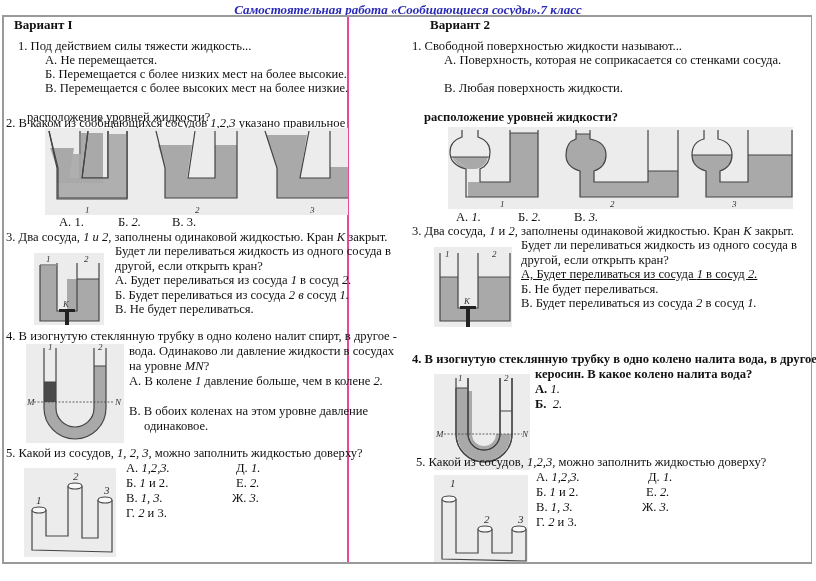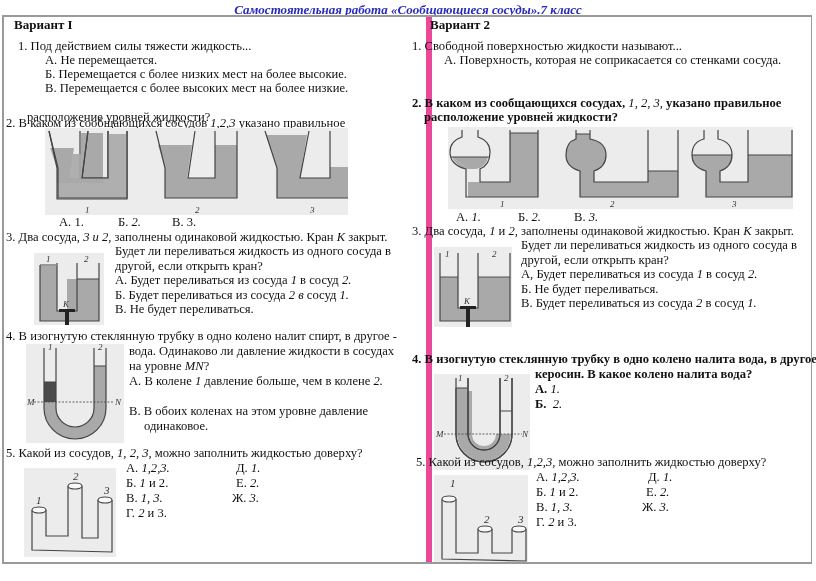--- a/index.html
+++ b/index.html
@@ -1,19 +1,19 @@
 <!DOCTYPE html>
 <html><head>
 <meta charset="utf-8">
 <style>
   html,body{margin:0;padding:0;background:#fff;}
   body{width:816px;height:581px;position:relative;overflow:hidden;font-family:"Liberation Serif","DejaVu Serif",serif;color:#111;}
   .title{position:absolute;top:2px;left:0;width:816px;text-align:center;font-family:"Liberation Serif",serif;font-style:italic;font-weight:bold;font-size:13px;color:#2a2ab8;}
   .col{position:absolute;top:15px;height:549px;box-sizing:border-box;}
-  .col1{left:2px;width:430px;border-right:6px solid #ec4899;}
+  .col1{left:2px;width:347px;border-right:2px solid #ec4899;}
   .col2{left:408px;width:464px;}
   .hdr{position:absolute;font-weight:bold;font-size:13px;}
   .t{position:absolute;font-size:12.6px;line-height:14.5px;white-space:nowrap;}
   .b{font-weight:bold;}
   i{font-style:italic;}
   .fig{position:absolute;background:#ececec;}
   svg{display:block;}
   .lbl{font-family:"Liberation Serif",serif;font-style:italic;font-size:9px;fill:#333;}
 </style>
 </head>
@@ -53,21 +53,21 @@
       </g>
       <text class="lbl" x="40" y="85">1</text>
       <text class="lbl" x="150" y="85">2</text>
       <text class="lbl" x="265" y="85">3</text>
     </svg>
   </div>
   <div class="t" style="left:57px;top:200px;">А. 1.</div>
   <div class="t" style="left:116px;top:200px;"><span>Б. </span><i>2.</i></div>
   <div class="t" style="left:170px;top:200px;">В. 3.</div>
 
-  <div class="t" style="left:4px;top:215px;"><span>3. Два сосуда, </span><i>3 и 2,</i><span> заполнены одинаковой жидкостью. Кран </span><i>К</i><span> закрыт.</span></div>
+  <div class="t" style="left:4px;top:215px;"><span>3. Два сосуда, </span><i>1 и 2,</i><span> заполнены одинаковой жидкостью. Кран </span><i>К</i><span> закрыт.</span></div>
   <div class="t" style="left:113px;top:229px;">Будет ли переливаться жидкость из одного сосуда в</div>
   <div class="t" style="left:113px;top:244px;">другой, если открыть кран?</div>
   <div class="t" style="left:113px;top:258px;"><span>А. Будет переливаться из сосуда </span><i>1</i><span> в сосуд </span><i>2.</i></div>
   <div class="t" style="left:113px;top:273px;"><span>Б. Будет переливаться из сосуда </span><i>2 в</i><span> сосуд </span><i>1.</i></div>
   <div class="t" style="left:113px;top:287px;">В. Не будет переливаться.</div>
 
   <div class="fig" style="left:32px;top:238px;width:70px;height:72px;">
     <svg width="70" height="72" viewBox="0 0 70 72">
       <rect x="6" y="13" width="17" height="55" fill="#a9a9a9"></rect>
       <rect x="23" y="60" width="10" height="8" fill="#a9a9a9"></rect>
@@ -127,22 +127,22 @@
       <text class="lbl" style="font-size:11px" x="80" y="26">3</text>
     </svg>
   </div>
 </div>
 
 <div class="col col2">
   <div class="hdr" style="left:22px;top:2px;">Вариант  2</div>
 
   <div class="t" style="left:4px;top:24px;">1. Свободной поверхностью жидкости называют...</div>
   <div class="t" style="left:36px;top:38px;">А. Поверхность, которая не соприкасается со стенками сосуда.</div>
-
-  <div class="t b" style="left:4px;top:81px;"><span>2. В каком из сообщающихся сосудах, </span><i style="font-weight:normal">1, 2, 3,</i><span> указано правильное</span></div>
+  <div class="t" style="left:36px;top:66px;">В. Любая поверхность жидкости.</div>
+
   <div class="t b" style="left:16px;top:95px;">расположение уровней жидкости?</div>
 
   <div class="fig" style="left:40px;top:112px;width:345px;height:82px;">
     <svg width="345" height="82" viewBox="0 0 345 82">
 
       <g>
         <path d="M4,30 Q10,42 20,42 L20,55 L62,55 L62,6 L90,6 L90,70 L20,70 L20,42 Z" fill="#a9a9a9"></path>
         <path d="M4,30 L40,30 Q38,40 28,42 L20,42 Z" fill="#a9a9a9"></path>
         <path d="M14,3 L14,10 Q2,14 2,25 Q2,38 18,42 L18,70 L90,70 L90,3 M30,3 L30,10 Q42,14 42,25 Q42,38 32,42 L32,55 L62,55 L62,3" fill="none" stroke="#444" stroke-width="1.2"></path>
         <line x1="3" y1="30" x2="42" y2="30" stroke="#444" stroke-width="1"></line>
@@ -167,21 +167,21 @@
       <text class="lbl" x="284" y="80">3</text>
     </svg>
   </div>
   <div class="t" style="left:48px;top:195px;"><span>А. </span><i>1.</i></div>
   <div class="t" style="left:110px;top:195px;"><span>Б. </span><i>2.</i></div>
   <div class="t" style="left:166px;top:195px;"><span>В. </span><i>3.</i></div>
 
   <div class="t" style="left:4px;top:209px;"><span>3. Два сосуда, </span><i>1</i><span> и </span><i>2,</i><span> заполнены одинаковой жидкостью. Кран </span><i>К</i><span> закрыт.</span></div>
   <div class="t" style="left:113px;top:223px;">Будет ли переливаться жидкость из одного сосуда в</div>
   <div class="t" style="left:113px;top:238px;">другой, если открыть кран?</div>
-  <div class="t" style="left:113px;top:252px;"><span>А, Будет переливаться из сосуда </span><i>1</i><span> в сосуд </span><i>2.</i></div>
+  <div class="t" style="left:113px;top:252px;text-decoration:underline;"><span>А, Будет переливаться из сосуда </span><i>1</i><span> в сосуд </span><i>2.</i></div>
   <div class="t" style="left:113px;top:267px;">Б. Не будет переливаться.</div>
   <div class="t" style="left:113px;top:281px;"><span>В. Будет переливаться из сосуда </span><i>2</i><span> в сосуд </span><i>1.</i></div>
 
   <div class="fig" style="left:26px;top:232px;width:78px;height:80px;">
     <svg width="78" height="80" viewBox="0 0 78 80">
       <rect x="6" y="30" width="70" height="44" fill="#a9a9a9"></rect>
       <rect x="24" y="6" width="20" height="55" fill="#ececec"></rect>
       <path d="M6,6 L6,74 L76,74 L76,6 M24,6 L24,61 L44,61 L44,6" fill="none" stroke="#444" stroke-width="1.2"></path>
       <line x1="6" y1="30" x2="24" y2="30" stroke="#444" stroke-width="0.9"></line>
       <line x1="44" y1="30" x2="76" y2="30" stroke="#444" stroke-width="0.9"></line>

